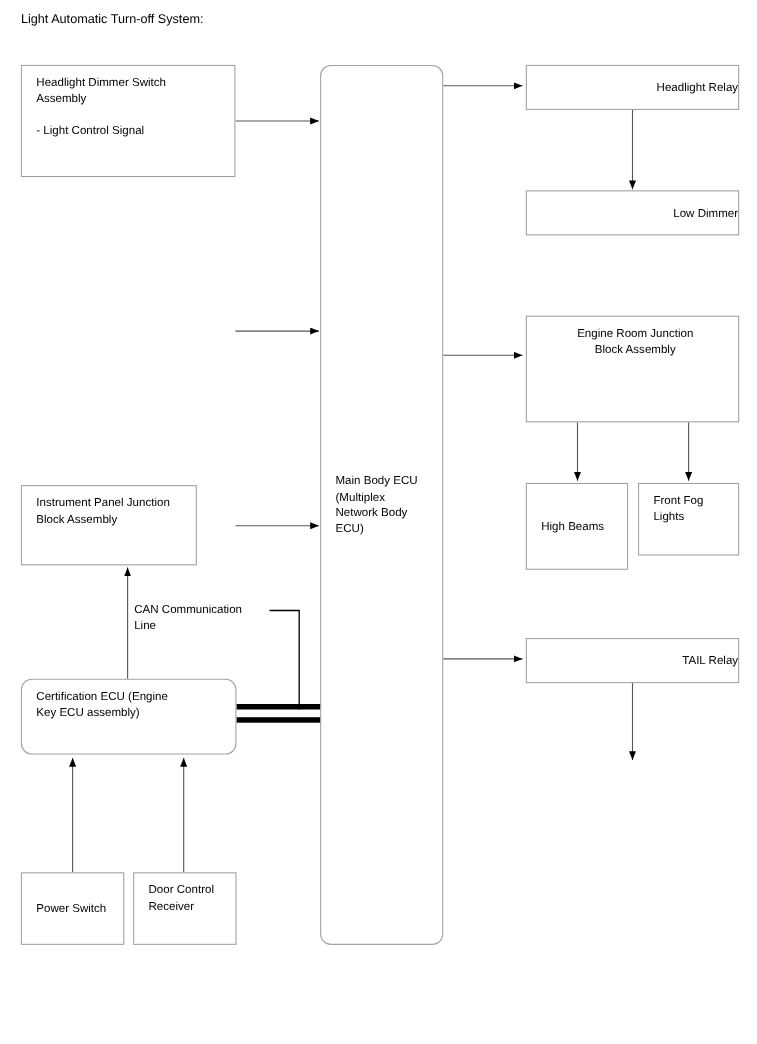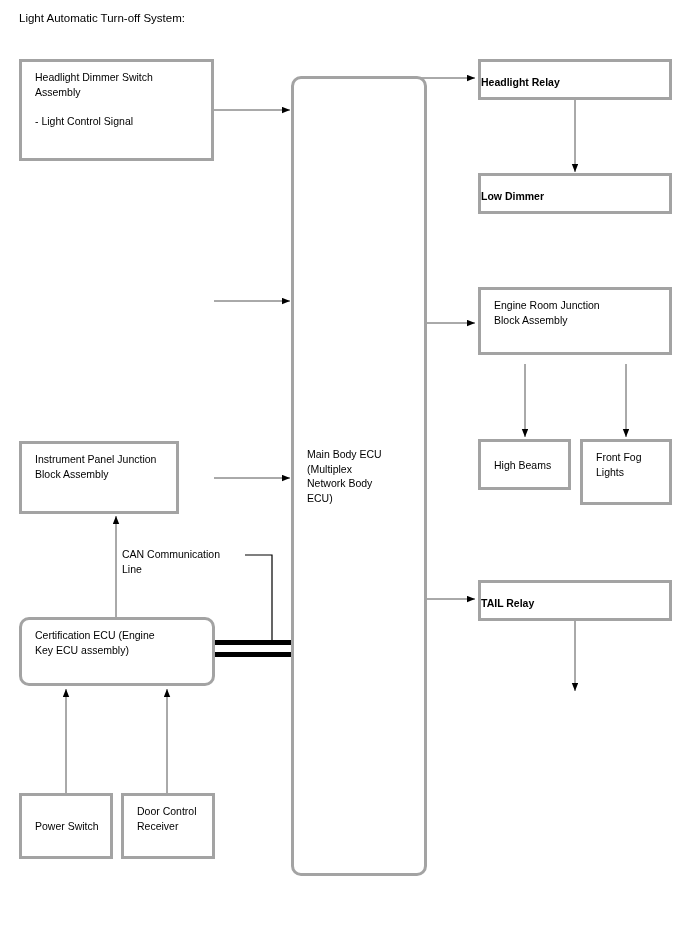--- a/index.html
+++ b/index.html
@@ -23,21 +23,21 @@
     left: 19px;
     top: 11px;
     font-size: 11.5px;
     line-height: 14px;
     color: #000;
     white-space: nowrap;
   }
   .box {
     position: absolute;
     box-sizing: border-box;
-    border: 3px solid #a3a3a3;
+    border: 1px solid #a3a3a3;
     background: #ffffff;
     font-size: 10.5px;
     line-height: 14.5px;
     color: #000;
   }
   .box.rounded {
     border-radius: 10px;
   }
   .box .txt {
     position: absolute;
@@ -46,22 +46,21 @@
     white-space: pre-line;
   }
   .box.t-top .txt { top: 8px; }
   .box.t-mid .txt {
     top: 50%;
     transform: translateY(-50%);
   }
   .box.t-center .txt {
     left: 0;
     right: 0;
-    text-align: left;
-    font-weight: bold;
+    text-align: right;
   }
   svg.lines {
     position: absolute;
     left: 0;
     top: 0;
     width: 688px;
     height: 949px;
     overflow: visible;
   }
   .can-bar {
@@ -125,41 +124,41 @@
 
   <div class="box t-mid" style="left:19px; top:793px; width:94px; height:66px;">
     <div class="txt">Power Switch</div>
   </div>
 
   <div class="box t-top" style="left:121px; top:793px; width:94px; height:66px;">
     <div class="txt">Door Control
 Receiver</div>
   </div>
 
-  <div class="box rounded t-mid" style="left:291px; top:76px; width:136px; height:800px;">
+  <div class="box rounded t-mid" style="left:291px; top:59px; width:112px; height:800px;">
     <div class="txt">Main Body ECU
 (Multiplex
 Network Body
 ECU)</div>
   </div>
 
   <div class="box t-center t-top" style="left:478px; top:59px; width:194px; height:41px;">
     <div class="txt" style="top:13px;">Headlight Relay</div>
   </div>
 
   <div class="box t-center t-top" style="left:478px; top:173px; width:194px; height:41px;">
     <div class="txt" style="top:13px;">Low Dimmer</div>
   </div>
 
-  <div class="box t-top" style="left:478px; top:287px; width:194px; height:68px;">
+  <div class="box t-top" style="left:478px; top:287px; width:194px; height:97px;text-align:center;">
     <div class="txt">Engine Room Junction
 Block Assembly</div>
   </div>
 
-  <div class="box t-mid" style="left:478px; top:439px; width:93px; height:51px;">
+  <div class="box t-mid" style="left:478px; top:439px; width:93px; height:79px;">
     <div class="txt">High Beams</div>
   </div>
 
   <div class="box t-center t-top" style="left:478px; top:580px; width:194px; height:41px;">
     <div class="txt" style="top:13px;">TAIL Relay</div>
   </div>
 
   <div class="box t-top" style="left:580px; top:439px; width:92px; height:66px;">
     <div class="txt">Front Fog
 Lights</div>

